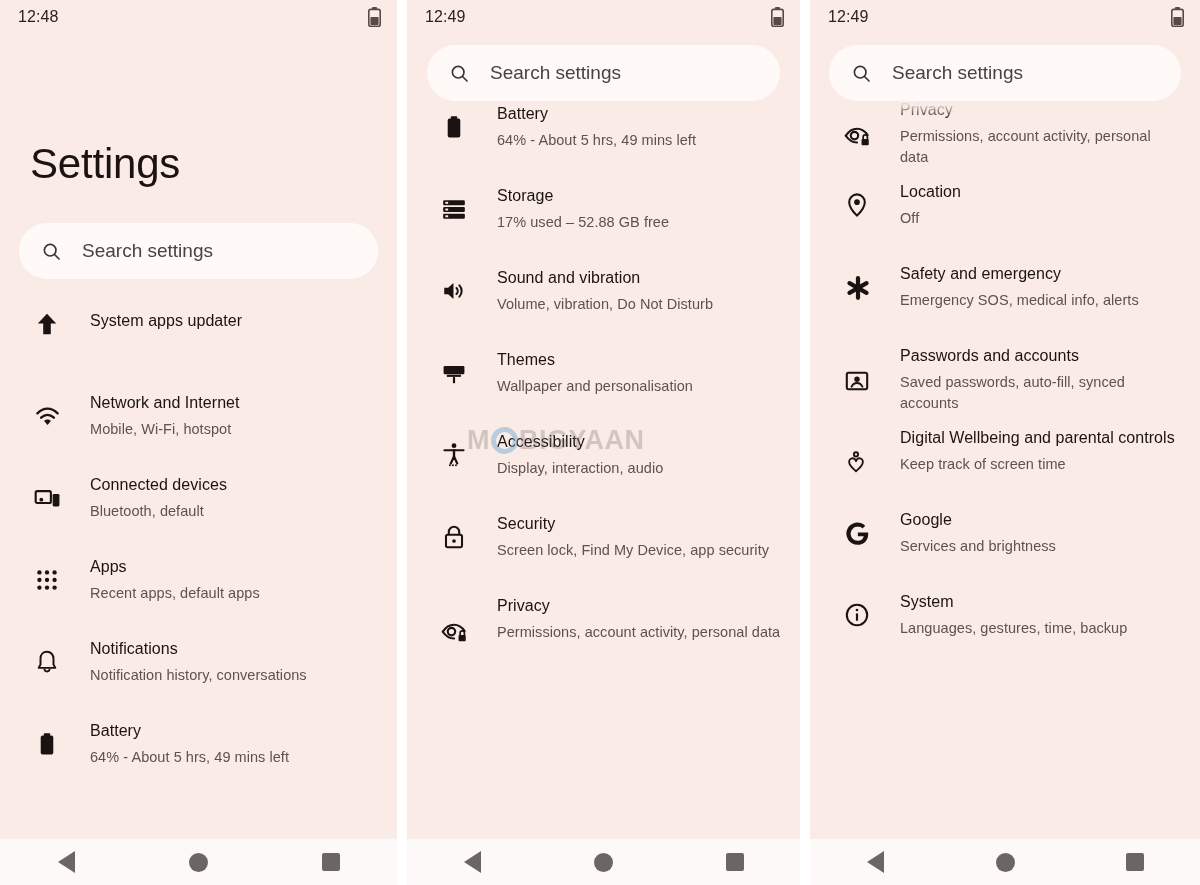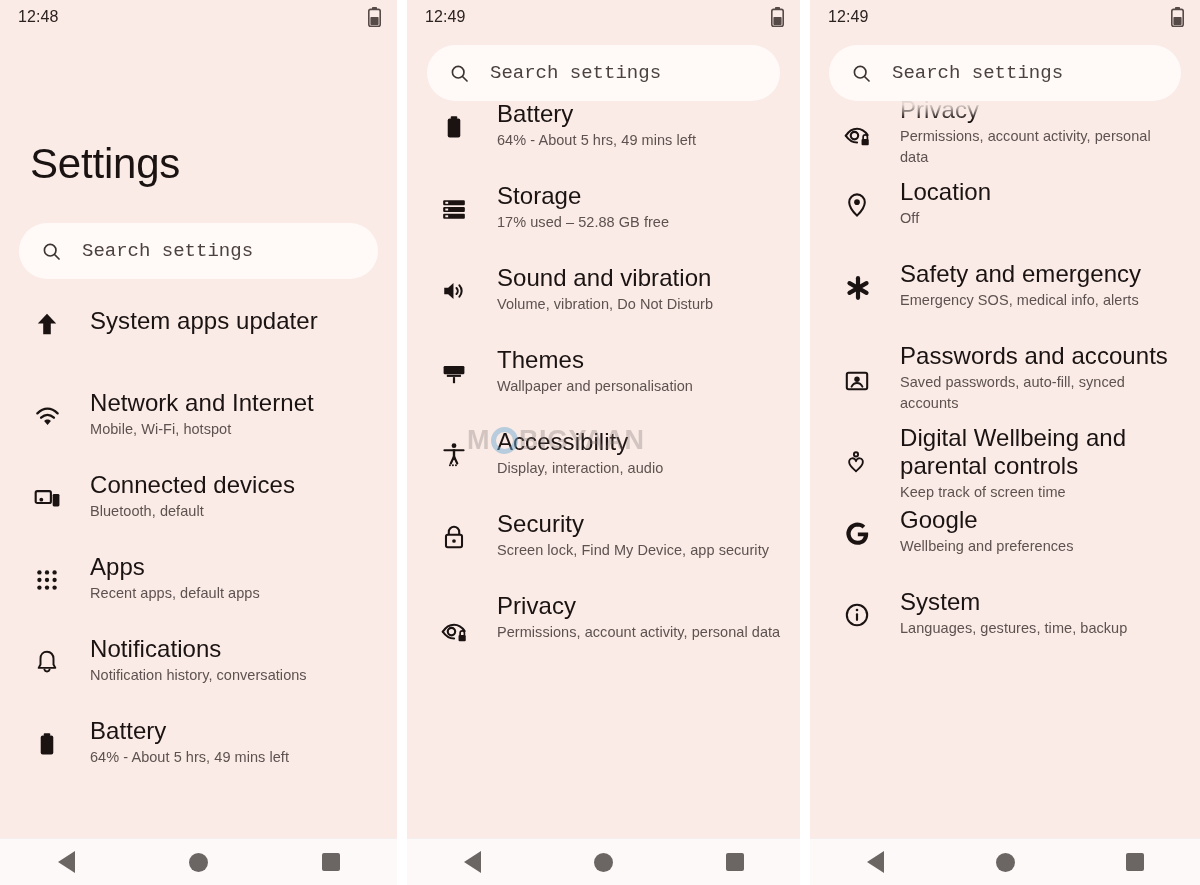--- a/index.html
+++ b/index.html
@@ -51,21 +51,20 @@
   .searchbar {
     position: absolute;
     left: 19px; right: 19px;
     height: 56px;
     background: #fffaf8;
     border-radius: 28px;
     display: flex; align-items: center;
     padding-left: 22px;
     z-index: 20;
     box-shadow: 0 0 0 0 rgba(0,0,0,0);
-    font-family: Liberation Mono, monospace;
   }
   .panel.p1 .searchbar { top: 223px; }
   .panel.p2 .searchbar { top: 45px; left: 20px; right: 20px; }
   .panel.p3 .searchbar { top: 45px; left: 19px; right: 19px; }
   .searchbar .search-label {
     margin-left: 20px;
     font-size: 19px; color: #4b4240;
   }
 
   
@@ -84,21 +83,21 @@
     min-height: 82px;
   }
   .row .ico {
     flex: 0 0 34px;
     width: 34px;
     display: flex; align-items: center; justify-content: flex-start;
     padding-top: 4px;
   }
   .row .txt { margin-left: 22px; padding-top: 0px; }
   .row .title {
-    font-size: 24px; color: #1a1312; font-weight: 400;
+    font-size: 16px; color: #1a1312; font-weight: 400;
     line-height: 28px; letter-spacing: 0.05px;
   }
   .row .sub {
     font-size: 14.5px; color: #5d524f; font-weight: 400;
     line-height: 21px; margin-top: 2px; letter-spacing: 0.05px;
   }
   
   .row.two-line .ico { padding-top: 14px; }
   .row.one-line .ico { padding-top: 4px; }
   .row.three-line .ico { padding-top: 26px; }
@@ -536,21 +535,21 @@
       </div>
 
       <div class="row two-line">
         <div class="ico">
           <svg width="27" height="27" viewBox="0 0 24 24">
               <path d="M21.4 11.2 h-9.1 v3.3 h5.3 a5.6 5.6 0 0 1 -5.4 4 a6.3 6.3 0 1 1 4.2 -11 l2.5 -2.5 A9.9 9.9 0 1 0 12.1 22 c5.4 0 9.4 -3.8 9.4 -9.4 a11 11 0 0 0 -0.1 -1.4z" fill="#1a1312"></path>
             </svg>
         </div>
         <div class="txt">
           <div class="title">Google</div>
-          <div class="sub">Wellbeing and preferences</div>
+          <div class="sub">Services and brightness</div>
         </div>
       </div>
 
       <div class="row two-line">
         <div class="ico">
           <svg width="26" height="26" viewBox="0 0 24 24">
               <circle cx="12" cy="12" r="9.4" fill="none" stroke="#1a1312" stroke-width="1.9"></circle>
               <circle cx="12" cy="7.4" r="1.2" fill="#1a1312"></circle>
               <rect x="11" y="10.4" width="2" height="7" rx="0.8" fill="#1a1312"></rect>
             </svg>

